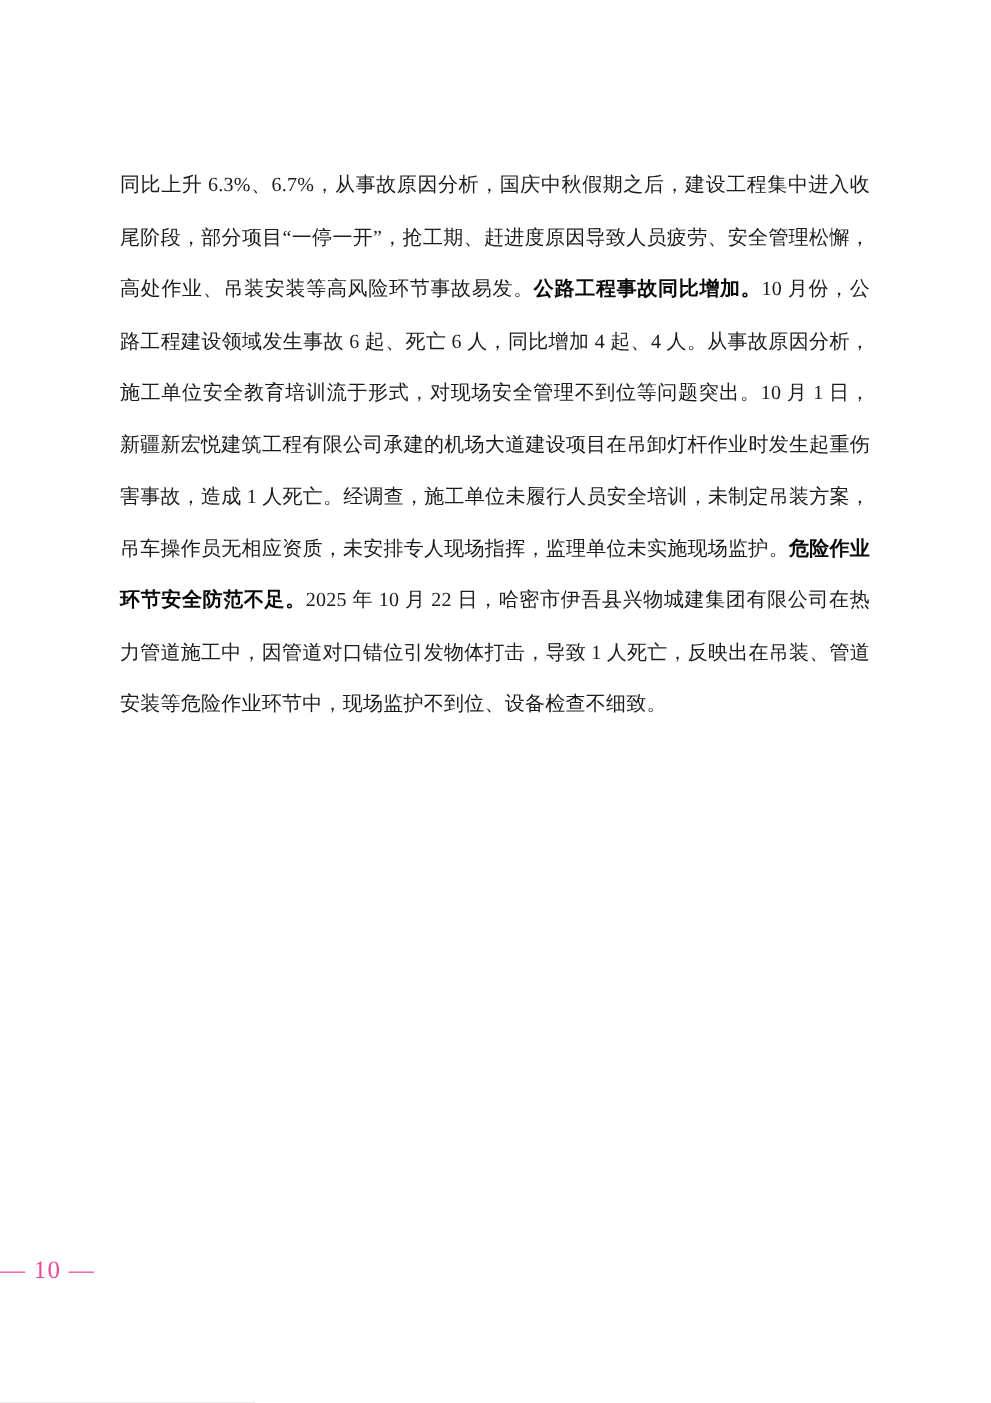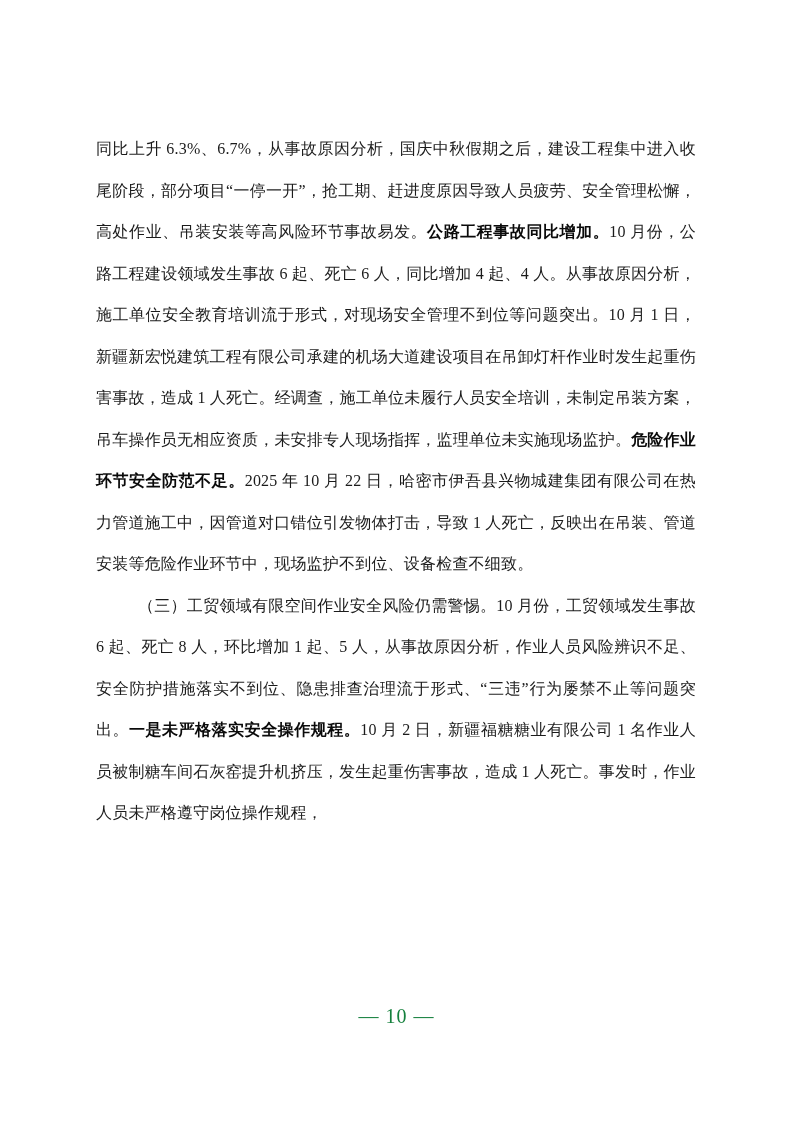--- a/index.html
+++ b/index.html
@@ -40,42 +40,39 @@
   }
   .bold {
     font-weight: bold;
     color: #0a0a0a;
   }
   .footer {
     position: absolute;
     left: 0;
     right: 0;
     top: 1005px;
-    text-align: center;
+    text-align: left;
     font-size: 20px;
-    color: #15803d;
+    color: #ec4899;
     font-family: "Liberation Serif", "DejaVu Serif", serif;
   }
   .footer .pgnum {
     display: inline-block;
     letter-spacing: 1px;
   }
 </style>
 </head>
 <body>
 
 <div class="page">
   <div class="content">
 
     <p class="body-para">
       <span>同比上升 6.3%、6.7%，从事故原因分析，国庆中秋假期之后，建设工程集中进入收尾阶段，部分项目“一停一开”，抢工期、赶进度原因导致人员疲劳、安全管理松懈，高处作业、吊装安装等高风险环节事故易发。</span><span class="bold">公路工程事故同比增加。</span><span>10 月份，公路工程建设领域发生事故 6 起、死亡 6 人，同比增加 4 起、4 人。从事故原因分析，施工单位安全教育培训流于形式，对现场安全管理不到位等问题突出。10 月 1 日，新疆新宏悦建筑工程有限公司承建的机场大道建设项目在吊卸灯杆作业时发生起重伤害事故，造成 1 人死亡。经调查，施工单位未履行人员安全培训，未制定吊装方案，吊车操作员无相应资质，未安排专人现场指挥，监理单位未实施现场监护。</span><span class="bold">危险作业环节安全防范不足。</span><span>2025 年 10 月 22 日，哈密市伊吾县兴物城建集团有限公司在热力管道施工中，因管道对口错位引发物体打击，导致 1 人死亡，反映出在吊装、管道安装等危险作业环节中，现场监护不到位、设备检查不细致。</span>
     </p>
 
-    <p class="body-para indent">
-      <span>（三）工贸领域有限空间作业安全风险仍需警惕。10 月份，工贸领域发生事故 6 起、死亡 8 人，环比增加 1 起、5 人，从事故原因分析，作业人员风险辨识不足、安全防护措施落实不到位、隐患排查治理流于形式、“三违”行为屡禁不止等问题突出。</span><span class="bold">一是未严格落实安全操作规程。</span><span>10 月 2 日，新疆福糖糖业有限公司 1 名作业人员被制糖车间石灰窑提升机挤压，发生起重伤害事故，造成 1 人死亡。事发时，作业人员未严格遵守岗位操作规程，</span>
-    </p>
 
   </div>
 
   <div class="footer">
     <span class="pgnum">— 10 —</span>
   </div>
 </div>
 
 </body></html>

